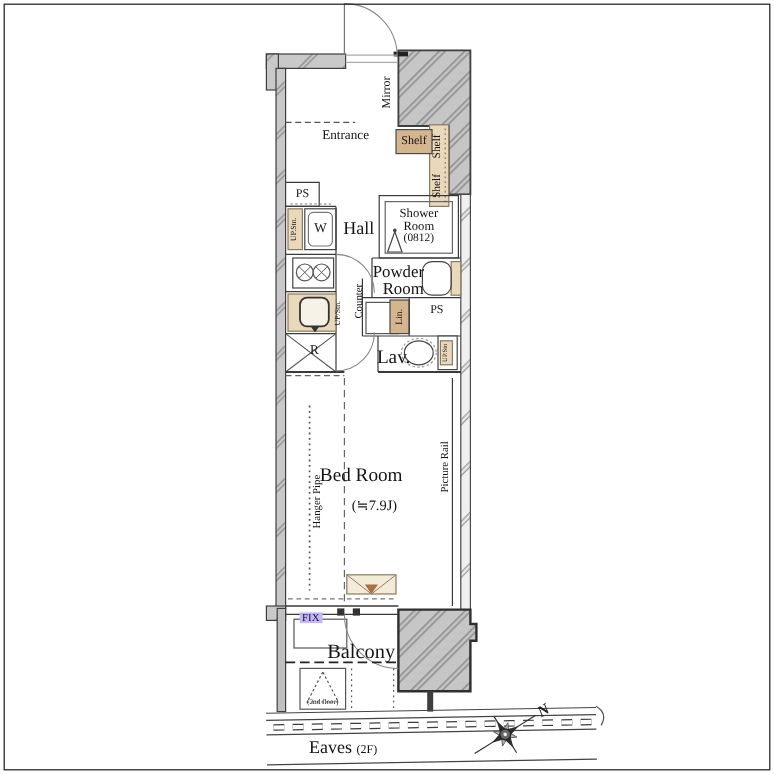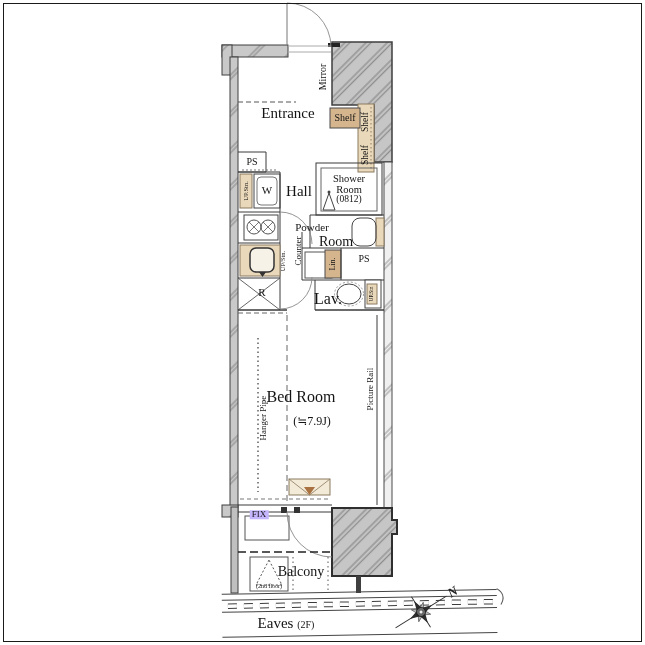--- a/index.html
+++ b/index.html
@@ -159,43 +159,43 @@
       <g transform="rotate(45)">
         <path d="M0,-10 L2.5,-2.5 L10,0 L2.5,2.5 L0,10 L-2.5,2.5 L-10,0 L-2.5,-2.5 Z" fill="#b5b5b5" stroke="#555" stroke-width="0.7"></path>
       </g>
       <path d="M0,-13 L3,-3 L13,0 L3,3 L0,13 L-3,3 L-13,0 L-3,-3 Z" fill="#2c2c2c"></path>
       <circle r="4.5" fill="#666" stroke="#222"></circle>
       <circle r="1.5" fill="#eee"></circle>
       <text x="33" y="4" font-size="13" font-weight="bold" font-style="italic" font-family="Liberation Serif, serif" fill="#222">N</text>
     </g>
   </svg>
 
-  <div class="lbl" style="left:288px;top:114px;font-size:15px">Entrance</div>
+  <div class="lbl" style="left:288px;top:114px;font-size:11px">Entrance</div>
   <div class="lbl v" style="left:323px;top:77px;font-size:10px">Mirror</div>
   <div class="lbl" style="left:345px;top:118px;font-size:10px">Shelf</div>
   <div class="lbl v" style="left:366px;top:122px;font-size:9.5px">Shelf</div>
   <div class="lbl v" style="left:366px;top:155px;font-size:9.5px">Shelf</div>
   <div class="lbl" style="left:252px;top:162px;font-size:10px">PS</div>
   <div class="lbl v" style="left:246px;top:191px;font-size:6.5px">UP.Stn.</div>
   <div class="lbl" style="left:267px;top:191px;font-size:11px">W</div>
   <div class="lbl" style="left:299px;top:192px;font-size:15px">Hall</div>
   <div class="lbl wrap" style="left:349px;top:184px;font-size:10.5px;width:32px">Shower Room</div>
   <div class="lbl" style="left:349px;top:200px;font-size:9.5px">(0812)</div>
-  <div class="lbl" style="left:312px;top:228px;font-size:11px">Powder</div>
+  <div class="lbl" style="left:332px;top:228px;font-size:14px">Powder</div>
   <div class="lbl" style="left:336px;top:242px;font-size:14px">Room</div>
   <div class="lbl v" style="left:299px;top:251px;font-size:9px">Counter</div>
   <div class="lbl v" style="left:333px;top:264px;font-size:8px">Lin.</div>
   <div class="lbl" style="left:364px;top:259px;font-size:10px">PS</div>
   <div class="lbl v" style="left:283px;top:261px;font-size:6.5px">UP/Stn.</div>
   <div class="lbl" style="left:262px;top:293px;font-size:11px">R</div>
   <div class="lbl" style="left:328px;top:299px;font-size:16px">Lav.</div>
   <div class="lbl v" style="left:372px;top:294px;font-size:5.5px">UP.Stn</div>
   <div class="lbl" style="left:301px;top:397px;font-size:16px">Bed Room</div>
   <div class="lbl" style="left:312px;top:421px;font-size:12px">(≒7.9J)</div>
   <div class="lbl v" style="left:264px;top:418px;font-size:9px">Hanger Pipe</div>
   <div class="lbl v" style="left:371px;top:389px;font-size:9px">Picture Rail</div>
   <div class="lbl bg" style="left:259px;top:515px;font-size:9px">FIX</div>
-  <div class="lbl" style="left:301px;top:572px;font-size:14px">Balcony</div>
+  <div class="lbl" style="left:301px;top:543px;font-size:17px">Balcony</div>
   <div class="lbl" style="left:269px;top:586px;font-size:6px">(2nd floor)</div>
   <div class="lbl" style="left:286px;top:624px;font-size:15px"><span>Eaves</span> <span style="font-size:10px">(2F)</span></div>
 
   <div class="frame"></div>
 </div>
 
 </body></html>

